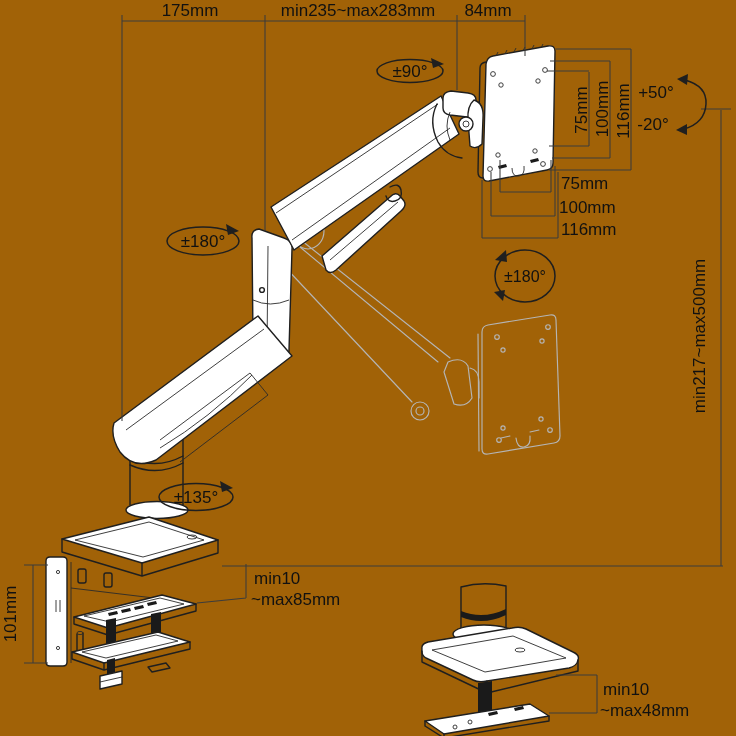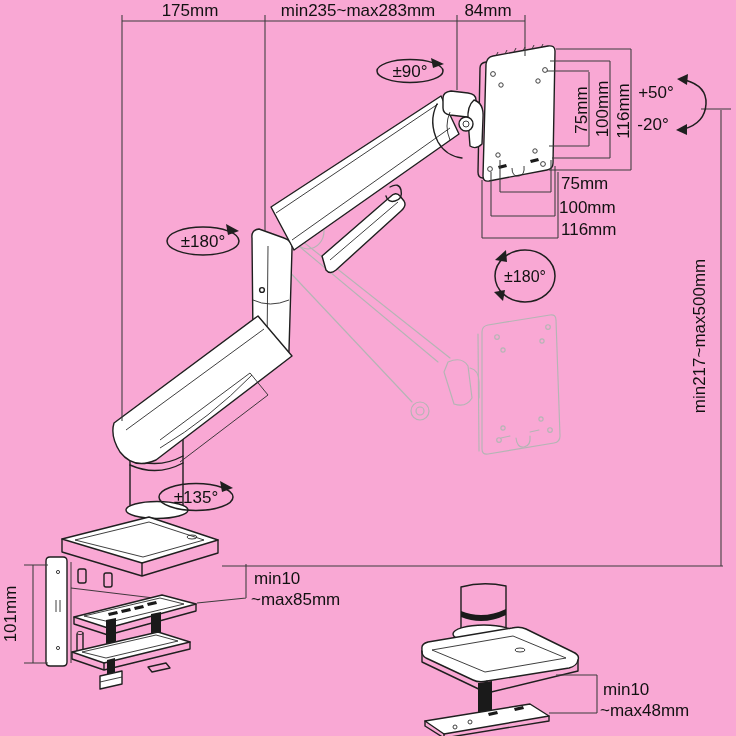--- a/index.html
+++ b/index.html
@@ -1,17 +1,17 @@
 <!DOCTYPE html>
 <html><head>
 <meta charset="utf-8">
 <style>
   html,body{margin:0;padding:0;background:#f3f3f3;}
   .canvas{
-    width:736px;height:736px;background:#f9a8d4;position:relative;
+    width:736px;height:736px;background:#a16207;position:relative;
     font-family:"Liberation Sans", sans-serif;overflow:hidden;
   }
   svg{display:block;}
   text{
     font-family:"Liberation Sans", sans-serif;
     fill:#111111;
     font-size:17px;
   }
   .lbl-small{font-size:16px;}
   .solid{stroke:#1f1f1f;stroke-width:1.4;fill:none;stroke-linejoin:round;stroke-linecap:round;}

